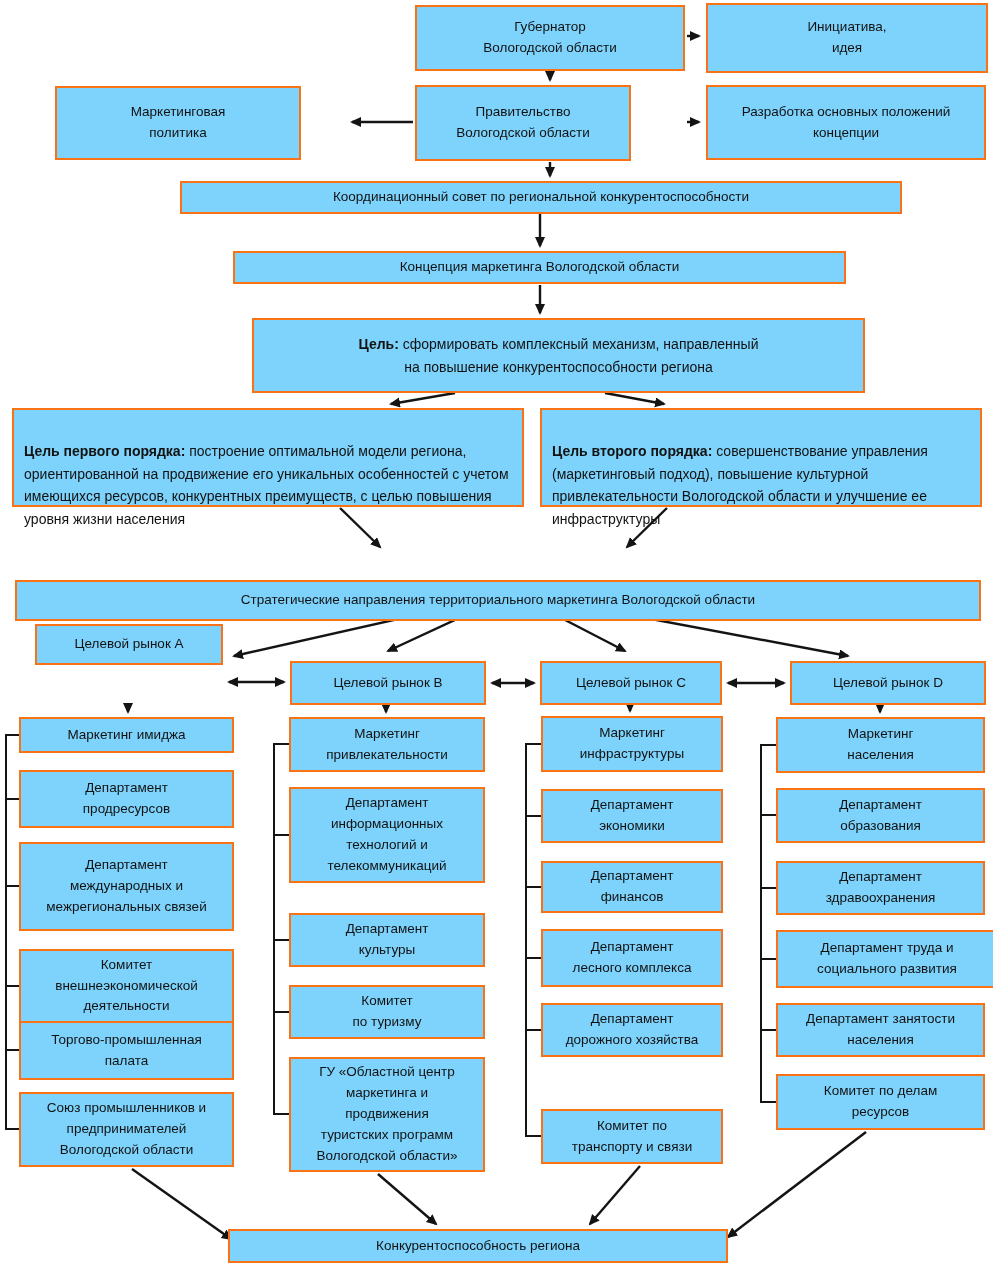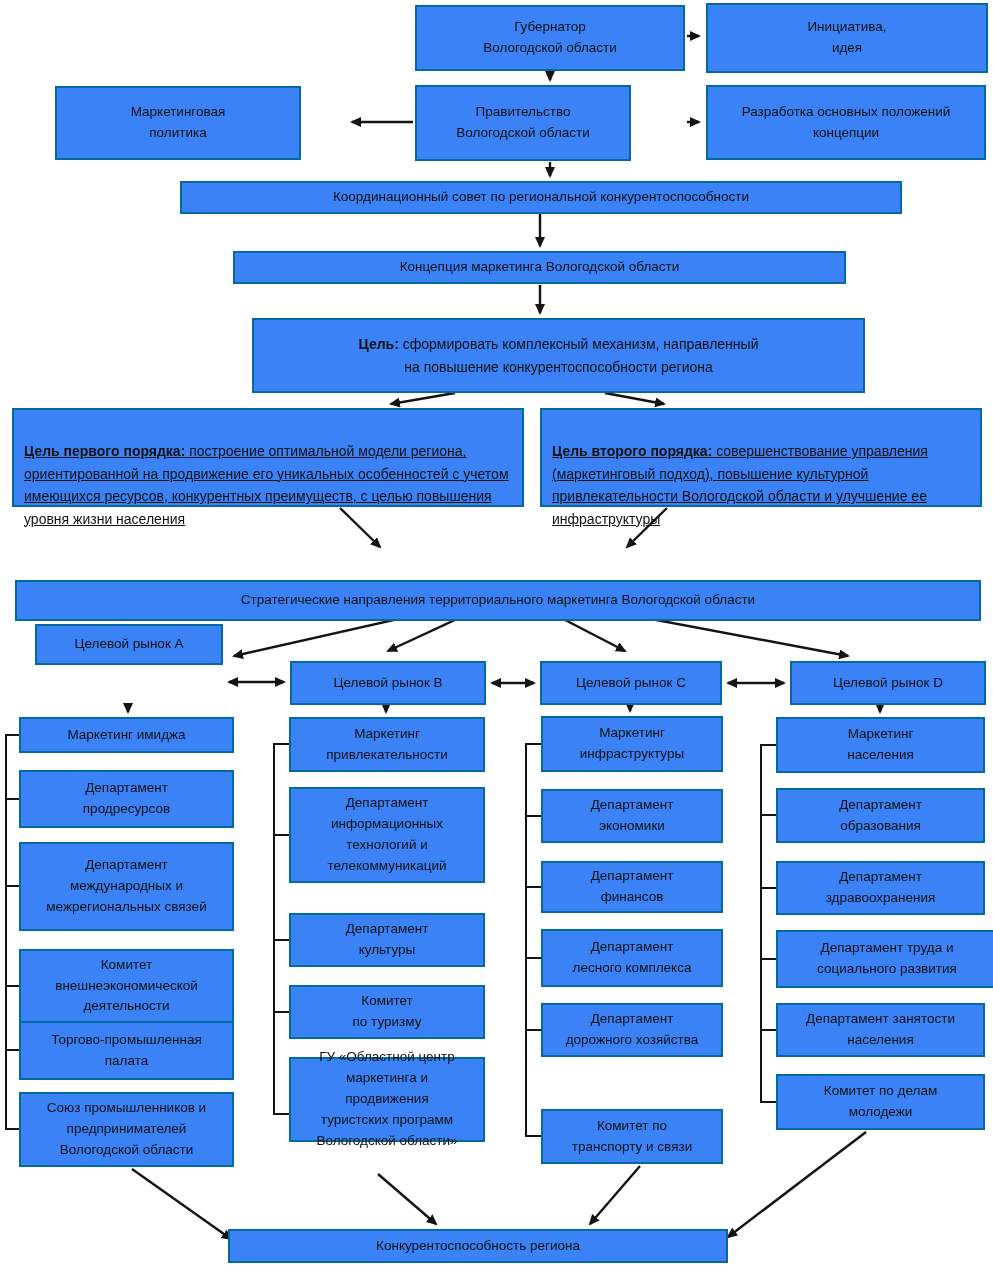--- a/index.html
+++ b/index.html
@@ -2,27 +2,27 @@
 <html><head>
 <meta charset="utf-8">
 <style>
   html,body{margin:0;padding:0;background:#ffffff;}
   .page{
     position:relative;width:993px;height:1272px;background:#fff;
     font-family:"Liberation Sans","DejaVu Sans",sans-serif;color:#121212;
     overflow:hidden;
   }
   .box{
-    position:absolute;box-sizing:border-box;border:2px solid #0369a1;background:#3b82f6;
+    position:absolute;box-sizing:border-box;border:2px solid #f97316;background:#7dd3fc;
     display:flex;align-items:center;justify-content:center;text-align:center;
     white-space:pre-line;font-size:13.5px;line-height:1.55;z-index:2;padding:1px 4px;
   }
   .goalbox{
     align-items:flex-start;justify-content:flex-start;text-align:left;
-    padding:8px 10px;font-size:14px;line-height:1.6;white-space:pre-line;display:block;text-decoration:underline;
+    padding:8px 10px;font-size:14px;line-height:1.6;white-space:pre-line;display:block;
   }
   .goalcenter{font-size:14px;line-height:1.6;margin-left:19px;}
   b{font-weight:bold;}
   svg.layer{position:absolute;left:0;top:0;z-index:1;}
 </style>
 </head>
 <body>
 
 <div class="page">
 
@@ -117,21 +117,21 @@
   <div class="box" style="left:289px;top:717px;width:196px;height:55px">Маркетинг
 привлекательности</div>
   <div class="box" style="left:289px;top:787px;width:196px;height:96px">Департамент
 информационных
 технологий и
 телекоммуникаций</div>
   <div class="box" style="left:289px;top:913px;width:196px;height:54px">Департамент
 культуры</div>
   <div class="box" style="left:289px;top:985px;width:196px;height:54px">Комитет
 по туризму</div>
-  <div class="box" style="left:289px;top:1057px;width:196px;height:85px">ГУ «Областной центр
+  <div class="box" style="left:289px;top:1057px;width:196px;height:115px">ГУ «Областной центр
 маркетинга и
 продвижения
 туристских программ
 Вологодской области»</div>
 
   <div class="box" style="left:541px;top:716px;width:182px;height:56px">Маркетинг
 инфраструктуры</div>
   <div class="box" style="left:541px;top:789px;width:182px;height:54px">Департамент
 экономики</div>
   <div class="box" style="left:541px;top:861px;width:182px;height:52px">Департамент
@@ -147,17 +147,17 @@
 населения</div>
   <div class="box" style="left:776px;top:788px;width:209px;height:55px">Департамент
 образования</div>
   <div class="box" style="left:776px;top:861px;width:209px;height:54px">Департамент
 здравоохранения</div>
   <div class="box" style="left:776px;top:930px;width:222px;height:58px">Департамент труда и
 социального развития</div>
   <div class="box" style="left:776px;top:1003px;width:209px;height:54px">Департамент занятости
 населения</div>
   <div class="box" style="left:776px;top:1074px;width:209px;height:56px">Комитет по делам
-молодежи</div>
+ресурсов</div>
 
   <div class="box" style="left:228px;top:1229px;width:500px;height:34px">Конкурентоспособность региона</div>
 
 </div>
 
 </body></html>

